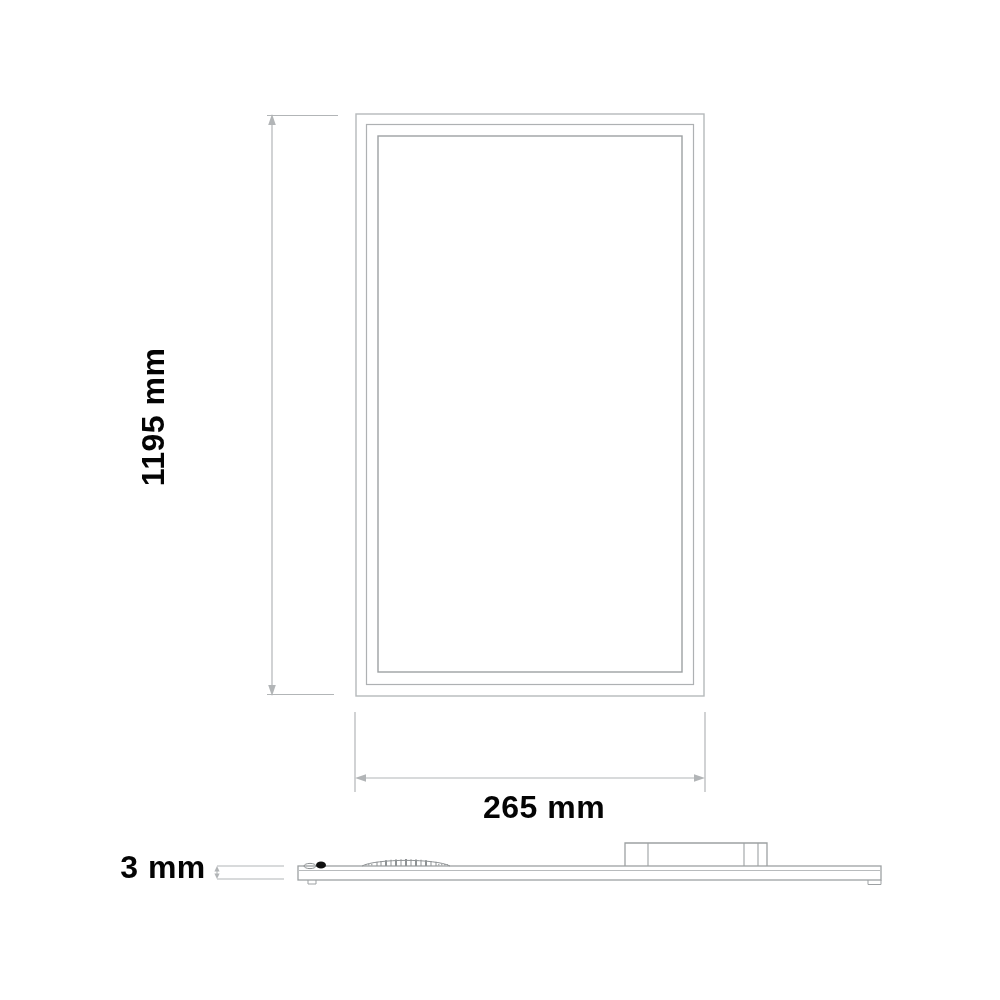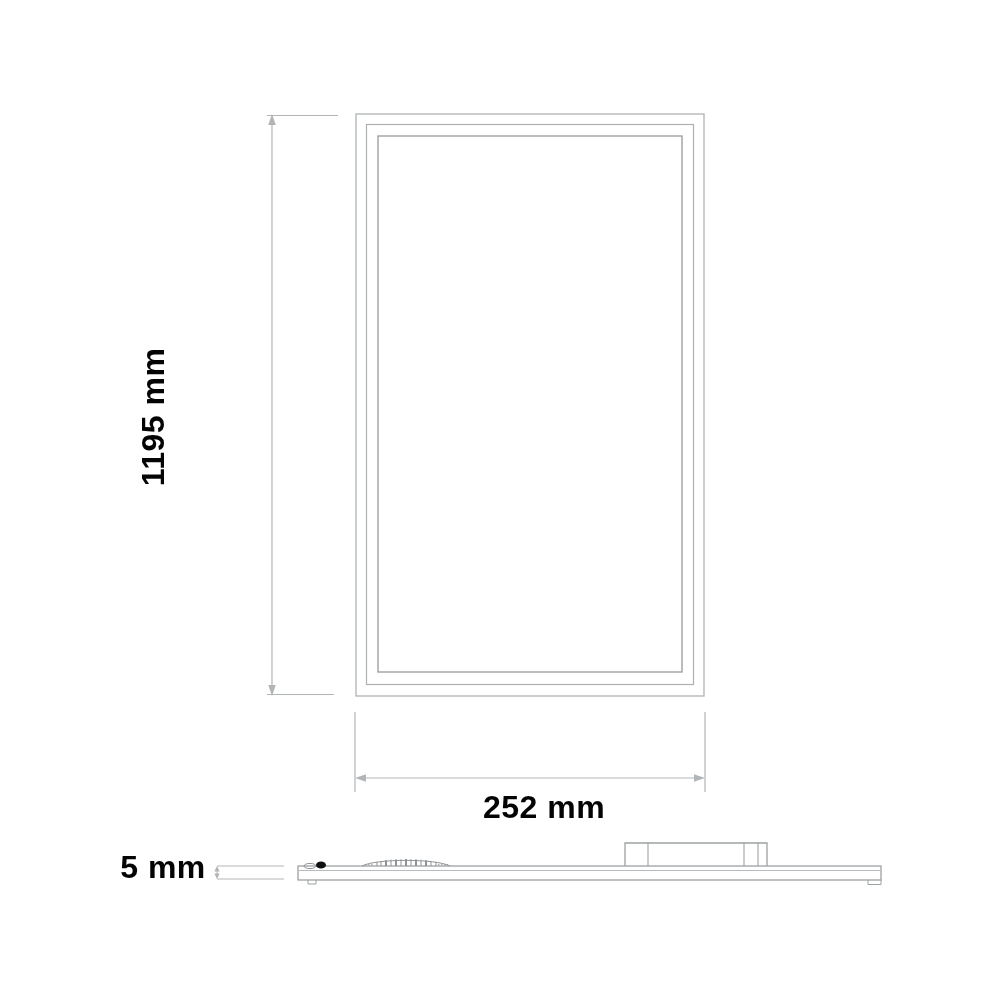--- a/index.html
+++ b/index.html
@@ -104,17 +104,17 @@
       <line x1="217" y1="866" x2="284" y2="866" stroke-width="1.1" fill="none"></line>
       <line x1="217" y1="879" x2="284" y2="879" stroke-width="1.1" fill="none"></line>
       <line x1="217" y1="868" x2="217" y2="877" stroke-width="1" fill="none"></line>
       <path d="M217 866 L214.4 871.5 L219.6 871.5 Z" stroke="none"></path>
       <path d="M217 879 L214.4 873.5 L219.6 873.5 Z" stroke="none"></path>
     </g>
   </svg>
 
   <div class="dim-label rotated" style="left:153px; top:417px;">1195 mm</div>
 
-  <div class="dim-label" style="left:544px; top:807px;">252 mm</div>
+  <div class="dim-label" style="left:544px; top:807px;">265 mm</div>
 
-  <div class="dim-label" style="left:163px; top:867px;">5 mm</div>
+  <div class="dim-label" style="left:163px; top:867px;">3 mm</div>
 
 </div>
 
 </body></html>

